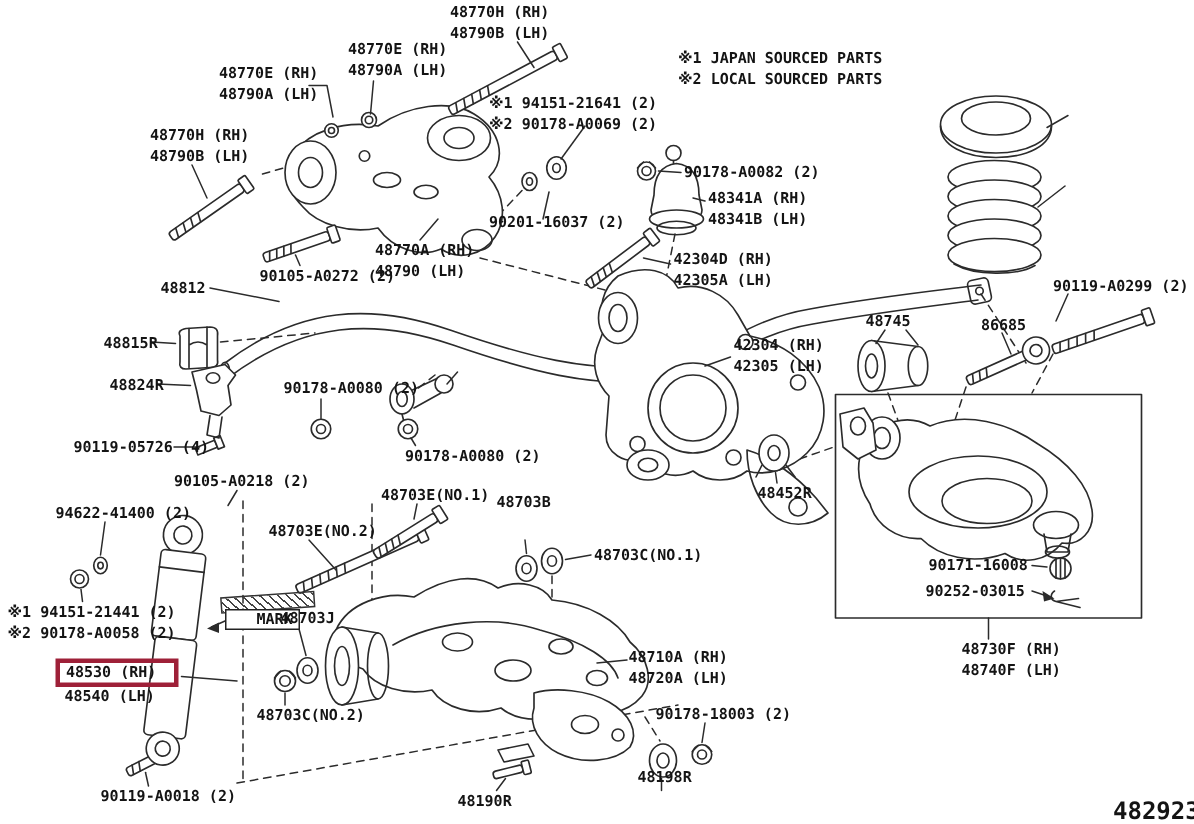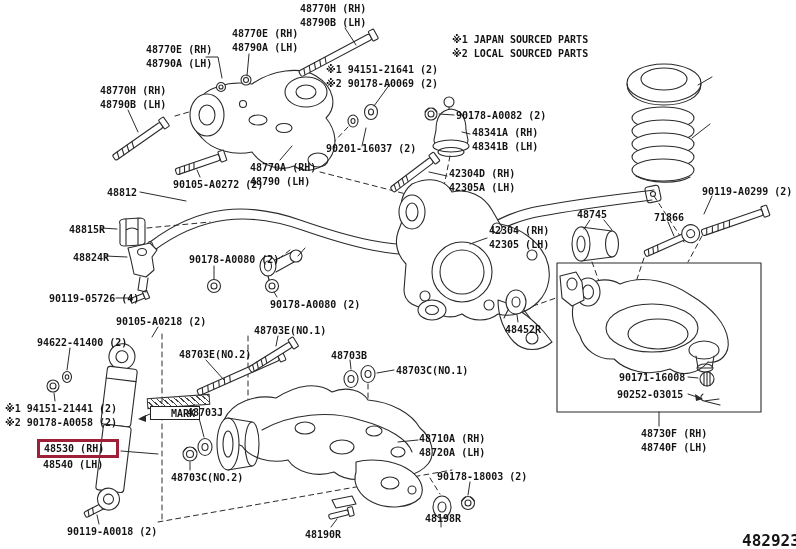--- a/index.html
+++ b/index.html
@@ -378,21 +378,21 @@
 <div class="lbl" style="left:100px;top:84px">48770H (RH)
 48790B (LH)</div>
 <div class="lbl" style="left:326px;top:63px">※1 94151-21641 (2)
 ※2 90178-A0069 (2)</div>
 <div class="lbl" style="left:456px;top:109px">90178-A0082 (2)</div>
 <div class="lbl" style="left:472px;top:126px">48341A (RH)
 48341B (LH)</div>
 <div class="lbl" style="left:326px;top:142px">90201-16037 (2)</div>
 <div class="lbl" style="left:702px;top:185px">90119-A0299 (2)</div>
 <div class="lbl" style="left:577px;top:208px">48745</div>
-<div class="lbl" style="left:654px;top:211px">71866</div>
+<div class="lbl" style="left:654px;top:211px">86685</div>
 <div class="lbl" style="left:173px;top:178px">90105-A0272 (2)</div>
 <div class="lbl" style="left:250px;top:161px">48770A (RH)
 48790 (LH)</div>
 <div class="lbl" style="left:107px;top:186px">48812</div>
 <div class="lbl" style="left:69px;top:223px">48815R</div>
 <div class="lbl" style="left:73px;top:251px">48824R</div>
 <div class="lbl" style="left:49px;top:292px">90119-05726 (4)</div>
 <div class="lbl" style="left:189px;top:253px">90178-A0080 (2)</div>
 <div class="lbl" style="left:270px;top:298px">90178-A0080 (2)</div>
 <div class="lbl" style="left:449px;top:167px">42304D (RH)
@@ -407,21 +407,21 @@
 <div class="lbl" style="left:37px;top:336px">94622-41400 (2)</div>
 <div class="lbl" style="left:116px;top:315px">90105-A0218 (2)</div>
 <div class="lbl" style="left:179px;top:348px">48703E(NO.2)</div>
 <div class="lbl" style="left:5px;top:402px">※1 94151-21441 (2)
 ※2 90178-A0058 (2)</div>
 <div class="lbl" style="left:44px;top:442px">48530 (RH)</div>
 <div class="lbl" style="left:43px;top:458px">48540 (LH)</div>
 <div class="lbl" style="left:187px;top:406px">48703J</div>
 <div class="lbl" style="left:171px;top:471px">48703C(NO.2)</div>
 <div class="lbl" style="left:254px;top:324px">48703E(NO.1)</div>
-<div class="lbl" style="left:331px;top:349px">48703B</div>
+<div class="lbl" style="left:331px;top:329px">48703B</div>
 <div class="lbl" style="left:396px;top:364px">48703C(NO.1)</div>
 <div class="lbl" style="left:419px;top:432px">48710A (RH)
 48720A (LH)</div>
 <div class="lbl" style="left:437px;top:470px">90178-18003 (2)</div>
 <div class="lbl" style="left:425px;top:512px">48198R</div>
 <div class="lbl" style="left:305px;top:528px">48190R</div>
 <div class="lbl" style="left:67px;top:525px">90119-A0018 (2)</div>
 
 </div>
 

